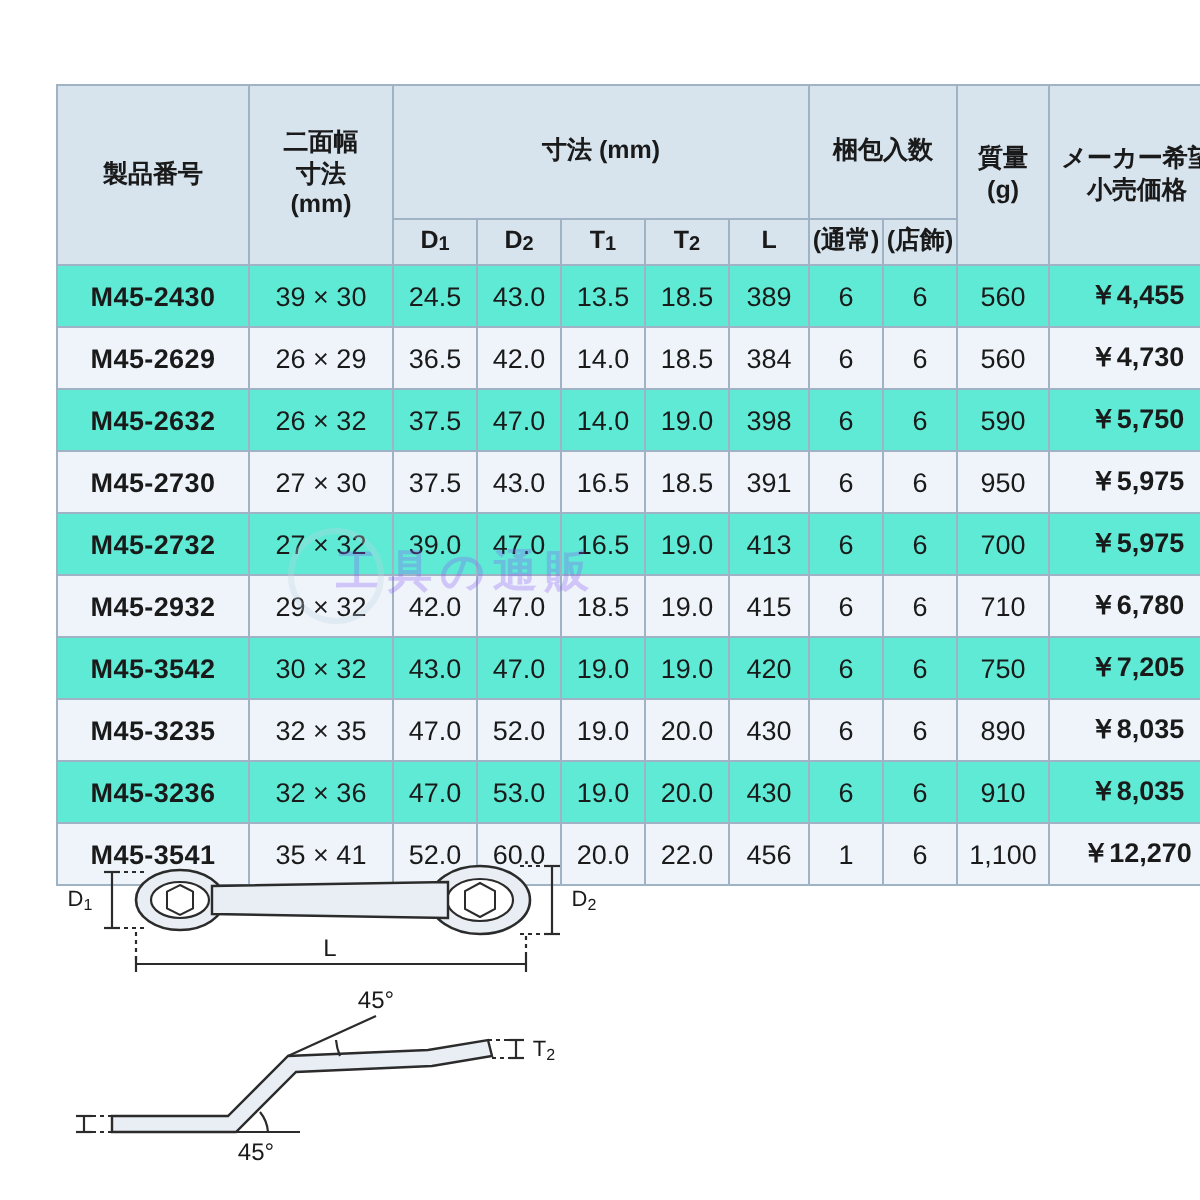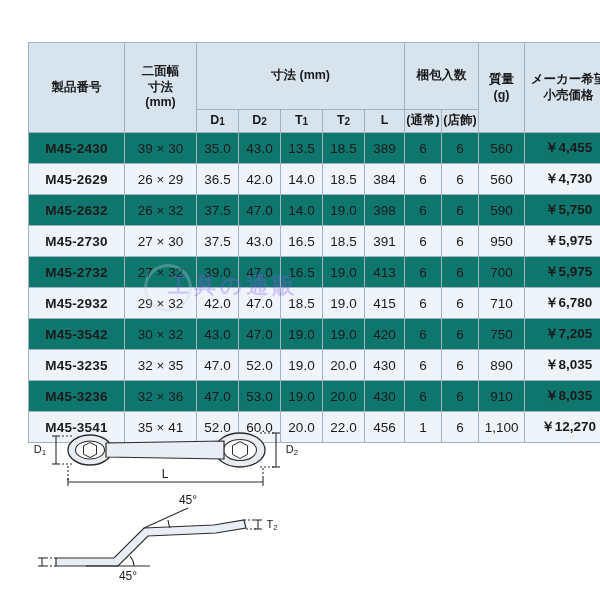--- a/index.html
+++ b/index.html
@@ -45,21 +45,21 @@
     line-height: 1.25;
   }
   .hdr-tall { height: 66px; }
   .hdr-sub  { height: 22px; font-size: 12px; }
 
   .spec-table tbody td {
     height: 30px;
     font-size: 13.5px;
   }
   .row-alt td { background: #eef4f9; }
-  .row-plain td { background: #0f766e; margin-left: 31px; }
+  .row-plain td { background: #5eead4; margin-left: 31px; }
 
   .c-model {
     font-weight: bold;
     font-size: 14px;
     letter-spacing: 0.2px;
   }
   .c-price {
     font-weight: bold;
     font-size: 14px;
     text-align: right;
@@ -155,21 +155,21 @@
         <th class="hdr-sub"><span>T<span class="dim-sub">2</span></span></th>
         <th class="hdr-sub"><span>L</span></th>
         <th class="hdr-sub unit-small">(通常)</th>
         <th class="hdr-sub unit-small">(店飾)</th>
       </tr>
     </thead>
     <tbody>
       <tr class="row-plain">
         <td class="c-model">M45-2430</td>
         <td>39 × 30</td>
-        <td>35.0</td>
+        <td>24.5</td>
         <td>43.0</td>
         <td>13.5</td>
         <td>18.5</td>
         <td>389</td>
         <td>6</td>
         <td>6</td>
         <td>560</td>
         <td class="c-price">￥4,455</td>
       </tr>
       <tr class="row-alt">

